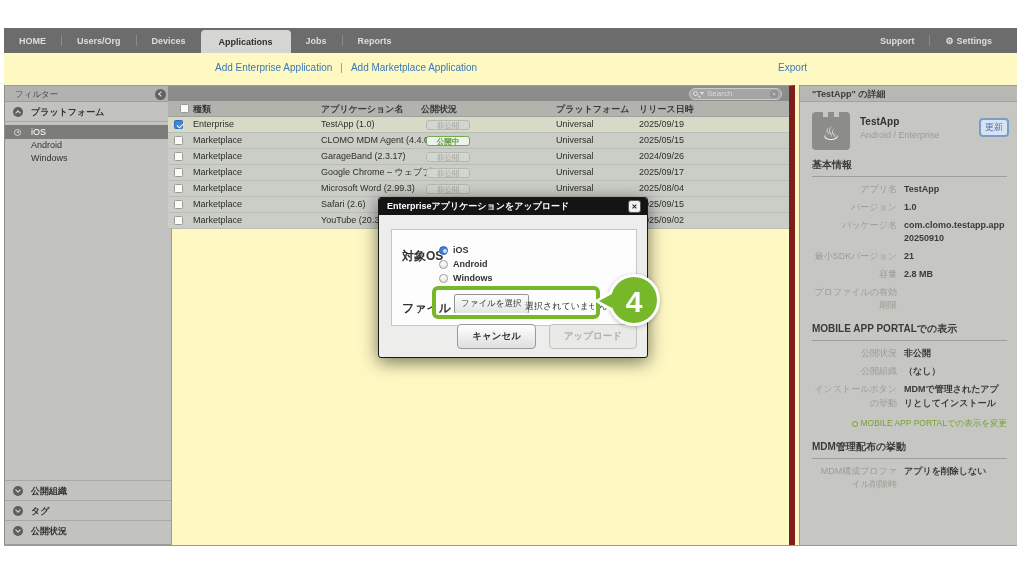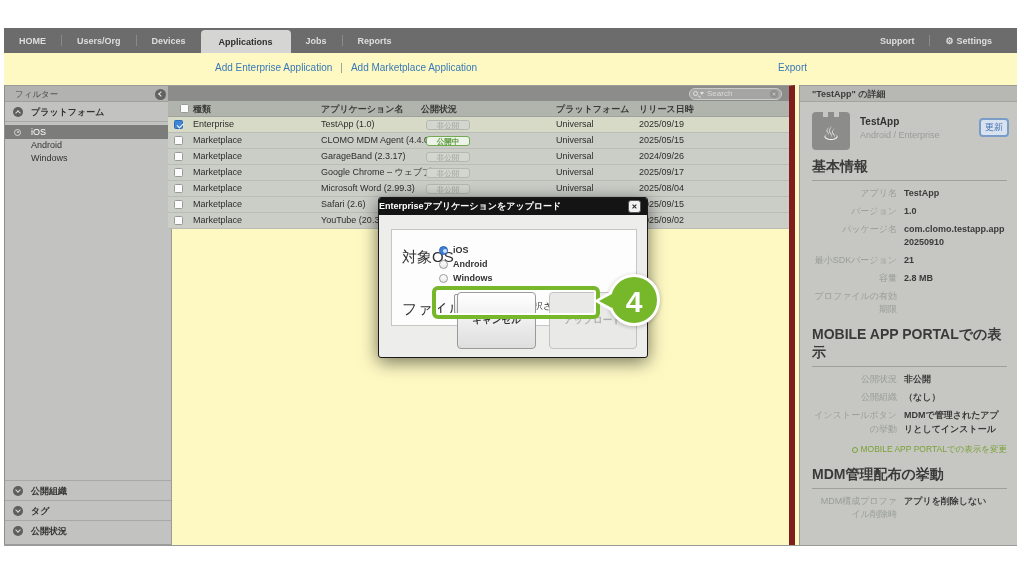--- a/index.html
+++ b/index.html
@@ -66,46 +66,46 @@
   .rpanel { position:absolute; left:795px; top:57px; width:218px; height:460px; background:#c6c6c3; border-top:1px solid #9b9b99; border-left:1px solid #9b9b99; overflow:hidden; }
   .rp-header { height:16px; background:#b7b7b4; border-bottom:1px solid #a3a3a0; font-size:9px; font-weight:bold; color:#3c3c3a; line-height:16px; padding-left:12px; }
   .rp-card { position:relative; padding:10px 10px 6px 12px; }
   .app-icon { position:absolute; left:12px; top:10px; width:38px; height:38px; background:#8c8c8a; border-radius:4px; }
   .app-icon::before { content:''; position:absolute; top:0; left:5px; right:5px; height:5px; background:repeating-linear-gradient(90deg, transparent 0 6px, #c6c6c3 6px 11px); }
   .app-icon .onsen { position:absolute; left:0; top:7px; width:100%; text-align:center; font-size:19px; color:#fff; line-height:30px; }
   .app-title { margin-left:48px; padding-top:4px; font-size:10px; font-weight:bold; color:#333; }
   .app-sub { margin-left:48px; font-size:9px; color:#9a9a98; margin-top:3px; }
   .update-btn { position:absolute; right:8px; top:16px; font-size:9px; color:#4574b4; background:#d9e2ef; border:2px solid #7a9cc9; border-radius:4px; padding:1px 4px; cursor:pointer; }
   .rp-body { padding:2px 10px 0 12px; }
-  .sec-title { font-size:14px; font-weight:bold; color:#3a3a38; margin-top:10px; }
+  .sec-title { font-size:10px; font-weight:bold; color:#3a3a38; margin-top:10px; }
   .sec-rule { border-top:1px solid #9e9e9c; margin:4px 0 6px 0; }
   .kv { display:flex; margin-bottom:5px;justify-content:center; }
   .kl { width:92px; flex:none; text-align:right; font-size:9px; color:#999f95; padding-right:7px; line-height:1.45; }
   .kvv { flex:1; font-size:9px; font-weight:bold; color:#3b3b39; line-height:1.45; word-break:break-all; }
   .rp-link { text-align:right; font-size:8.5px; color:#78a233; margin:8px 0 4px 0; cursor:pointer; }
   .rp-link .dot-icon { display:inline-block; width:6px; height:6px; border:1.5px solid #78a233; border-radius:50%; vertical-align:-1px; margin-right:2px; }
 
   
   .modal { position:absolute; left:378px; top:197px; width:270px; height:161px; background:#ededeb; border:1px solid #1a1a1a; border-radius:3px; box-shadow:0 4px 18px rgba(0,0,0,.55); z-index:40; }
-  .m-titlebar { position:relative; height:17px; background:#141414; border-radius:2px 2px 0 0; color:#fff; font-size:9px; font-weight:bold; line-height:17px; }
+  .m-titlebar { position:relative; height:17px; background:#141414; border-radius:2px 2px 0 0; color:#fff; font-size:9px; font-weight:bold; line-height:17px; padding-left:8px; }
   .m-close { position:absolute; right:6px; top:2px; width:13px; height:13px; background:#f2f2f2; border:1px solid #555; border-radius:3px; color:#222; font-size:7px; line-height:11px; text-align:center; cursor:pointer; }
   .m-inner { position:absolute; left:12px; top:31px; width:246px; height:97px; background:#fdfdfd; border:1px solid #c6c6c4; }
-  .m-label { font-size:15px; font-weight:normal; color:#333; }
+  .m-label { font-size:12px; font-weight:bold; color:#333; }
   .os-label { left:10px; top:18px; }
   .radios { position:absolute; left:47px; top:13px; }
   .radio-line { display:flex; align-items:center; height:14px; cursor:pointer; }
   .radio { width:9px; height:9px; border:1px solid #999; border-radius:50%; background:linear-gradient(#fff,#e8e8e8); margin-right:5px; position:relative; flex:none; }
   .radio.on { background:#3e7fd6; border-color:#2f66b4; }
   .radio.on::after { content:''; position:absolute; left:2.5px; top:2.5px; width:4px; height:4px; background:#cfe2ff; border-radius:50%; }
   .radio-txt { font-size:9px; font-weight:bold; color:#333; }
   .file-label { position:absolute; left:10px; top:70px; }
   .file-btn { position:absolute; left:62px; top:64px; font-size:8.5px; color:#333; background:linear-gradient(#fdfdfd,#e4e4e2); border:1px solid #959593; border-radius:2px; padding:3px 6px; cursor:pointer; white-space:nowrap; }
   .file-status { position:absolute; left:133px; top:70px; font-size:9px; color:#333; white-space:nowrap; }
   .m-footer { position:absolute; right:10px; bottom:8px; display:flex; gap:13px; }
-  .btn { font-size:9.5px; font-weight:bold; border-radius:4px; padding:21px 14px; cursor:pointer; }
+  .btn { font-size:9.5px; font-weight:bold; border-radius:4px; padding:5px 14px; cursor:pointer; }
   .btn-cancel { color:#333; background:linear-gradient(#fff,#dedede); border:1px solid #9a9a98; }
   .btn-upload { color:#aeaeac; background:#e9e9e7; border:1px solid #c2c2c0; cursor:default; }
 
   
   .hl-rect { position:absolute; left:432px; top:286px; width:168px; height:33px; border:4px solid #76b82a; border-radius:6px; box-shadow:inset 0 0 0 2px #fff; z-index:50; pointer-events:none; }
   .balloon { position:absolute; left:608px; top:274px; width:52px; height:52px; background:#76b82a; border:3px solid #fff; border-radius:50%; z-index:55; color:#fff; font-size:30px; font-weight:bold; text-align:center; line-height:50px; box-shadow:0 1px 4px rgba(0,0,0,.25); }
   .balloon::before { content:''; position:absolute; left:-17px; top:14px; border-top:10px solid transparent; border-bottom:10px solid transparent; border-right:17px solid #fff; }
   .balloon::after { content:''; position:absolute; left:-12px; top:17px; border-top:7px solid transparent; border-bottom:7px solid transparent; border-right:13px solid #76b82a; }
 </style>
 </head>

